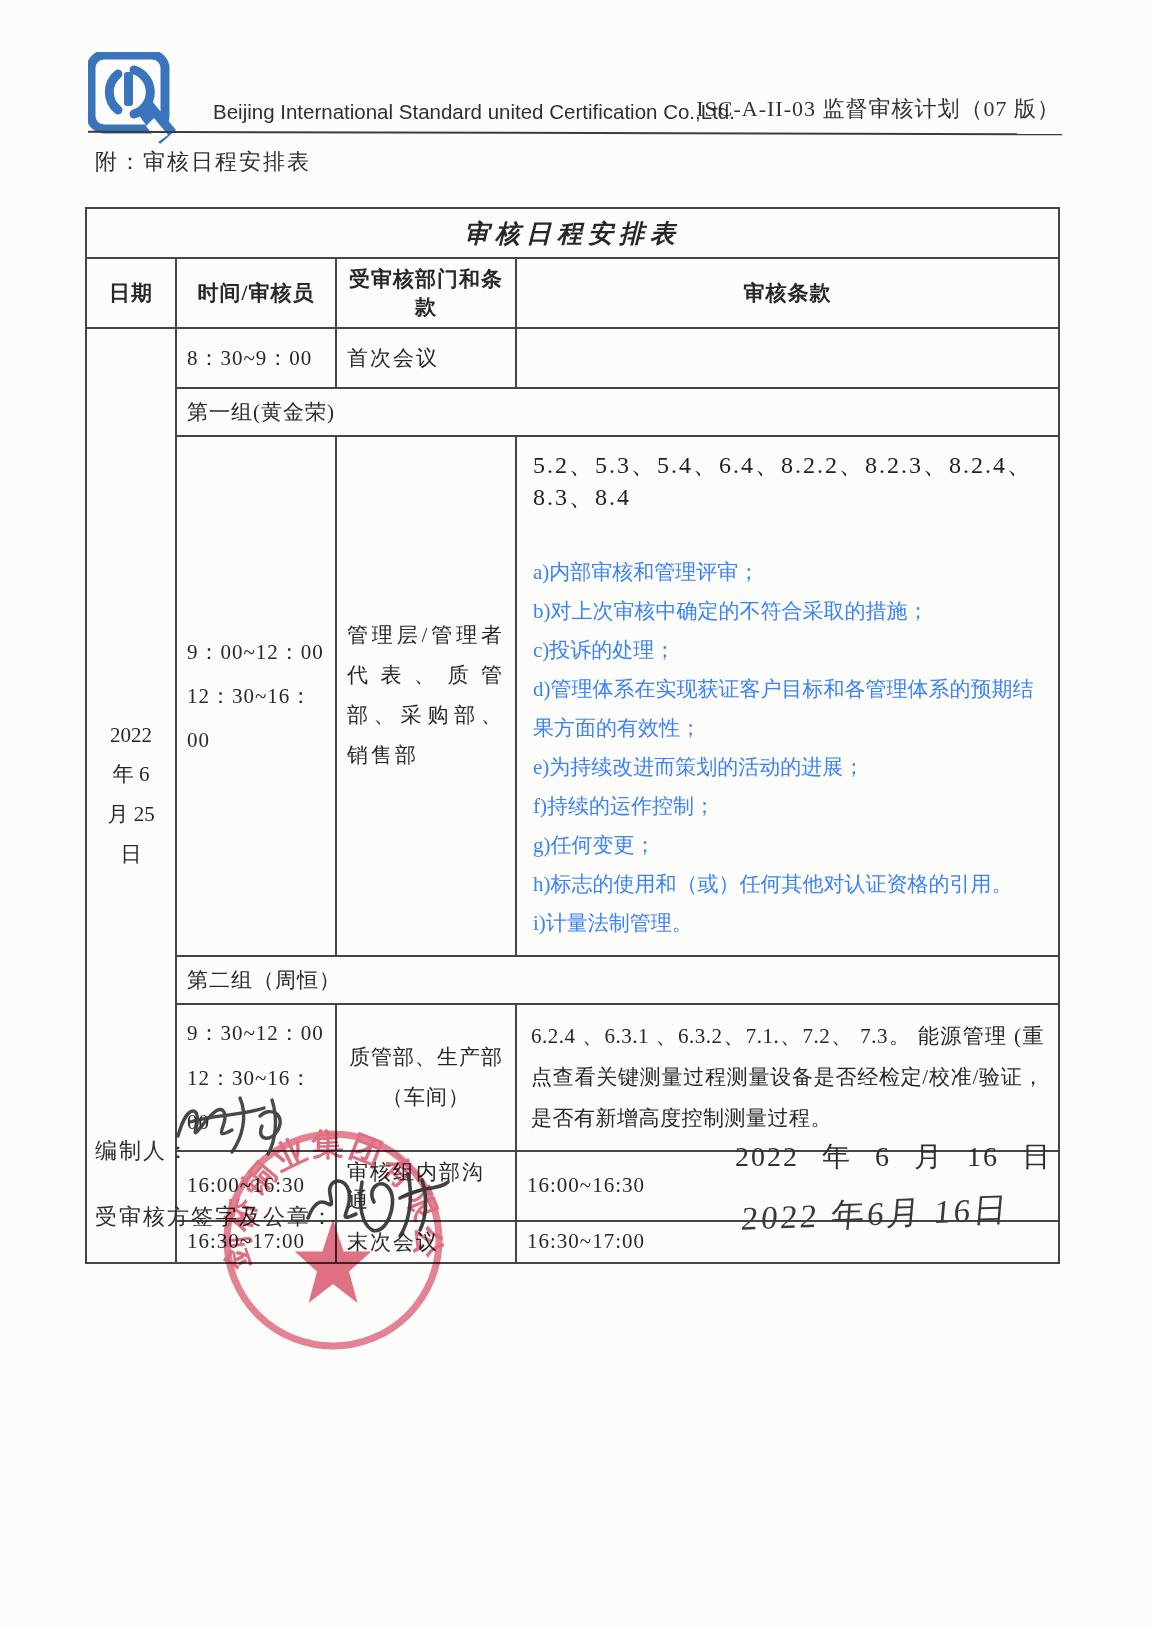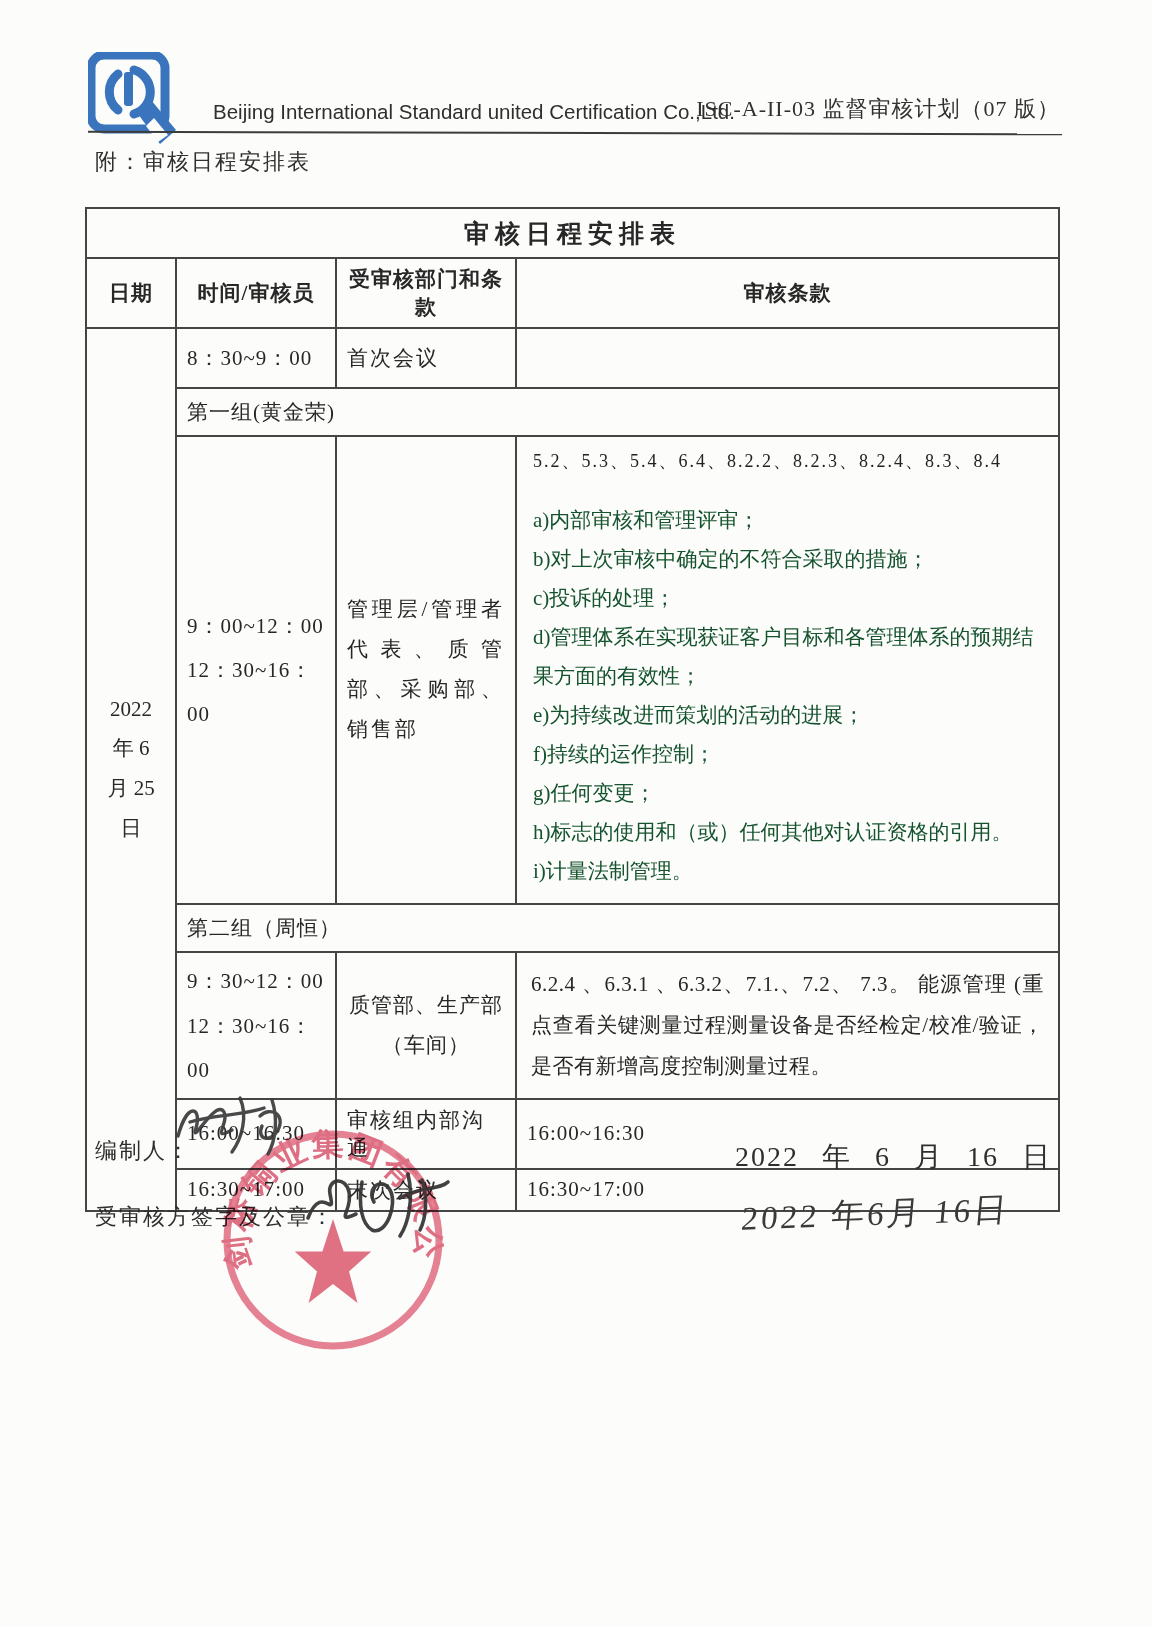--- a/index.html
+++ b/index.html
@@ -40,39 +40,39 @@
   table.schedule td, table.schedule th {
     border:2px solid #454545; font-weight:normal;
     font-size:21px; color:#272727; vertical-align:middle; padding:6px 10px;
   }
   .col-date  { width:90px; }
   .col-time  { width:160px; }
   .col-dept  { width:180px; }
   .col-terms { width:543px; }
   .t-title {
     font-size:25px !important; font-weight:bold !important; text-align:center;
-    letter-spacing:6px; height:50px; color:#1f1f1f;
+    letter-spacing:6px; height:50px; color:#1f1f1f;font-style:italic;
   }
   .t-head th {
     font-weight:bold !important; text-align:center; height:44px;
     letter-spacing:1px; color:#1f1f1f; font-size:21px;
   }
   .row-opening td { height:60px; }
   .cell-date { text-align:center; font-size:20px; line-height:1.9; color:#2c2c2c; }
   .cell-time { text-align:left; padding-left:12px; letter-spacing:1px; }
   .cell-dept-left { text-align:left; padding-left:12px; letter-spacing:2px; }
   .group-row td { height:48px; text-align:left; padding-left:14px; letter-spacing:1px; }
   .row-main td { height:385px; }
   .cell-time-two { line-height:2.1; }
   .cell-dept-just { text-align:justify; text-justify:inter-character; line-height:1.9;
                     letter-spacing:3px; padding:8px 12px; }
   .cell-terms-main { vertical-align:top !important; padding:12px 16px !important; }
-  .clause-line { font-size:18px; letter-spacing:2px; font-weight:500;
-                 word-spacing:3px; margin-bottom:28px; color:#222; }
-  .clause-item { font-size:21px; line-height:1.86; color:#14532d; }
+  .clause-line { font-size:24px; letter-spacing:2px; font-weight:500;
+                 word-spacing:3px; margin-bottom:40px; color:#222; }
+  .clause-item { font-size:21px; line-height:1.86; color:#3b82f6; }
   .row-g2 td { height:112px; }
   .cell-dept-center { text-align:center; line-height:1.9; letter-spacing:1px; }
   .cell-terms-just { text-align:justify; line-height:1.95; letter-spacing:0.5px;
                      padding:8px 14px !important;border-radius:10px; }
   .row-small td { height:40px; }
 
   
   .f-label { position:absolute; font-size:22px; letter-spacing:2px; color:#2e2e2e; }
   .prepared-label { left:95px; top:1136px; }
   .auditee-label  { left:95px; top:1202px; }

